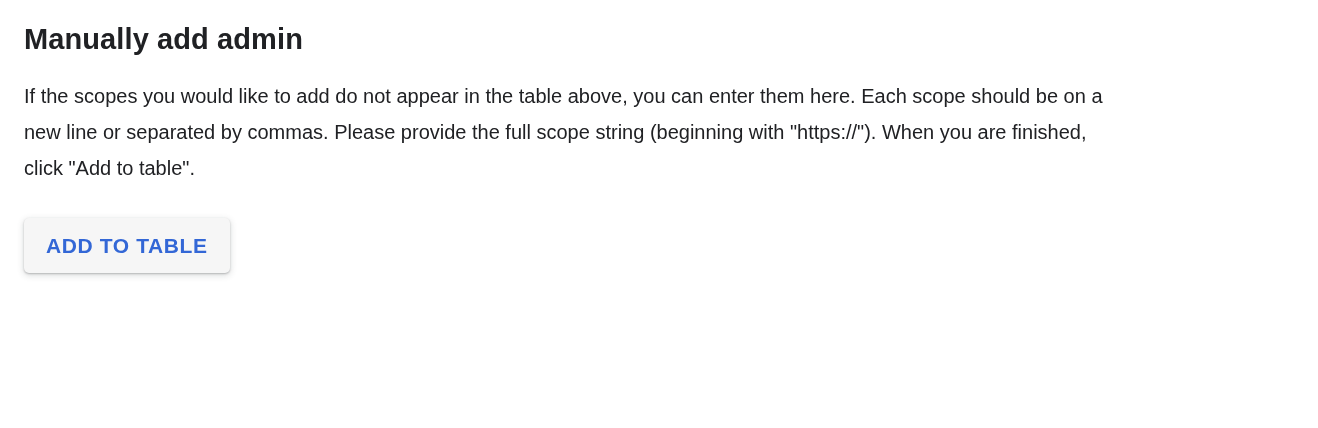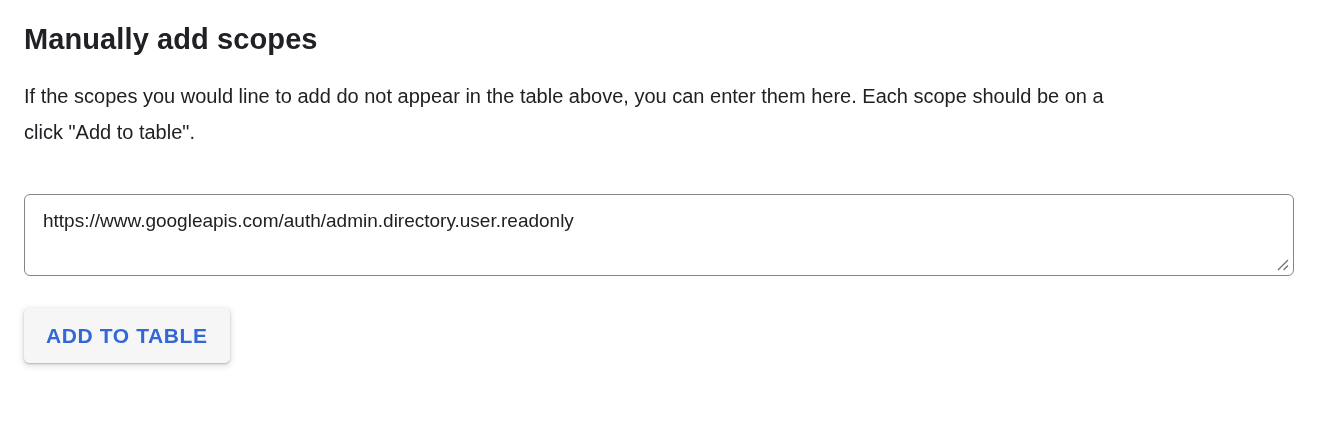--- a/index.html
+++ b/index.html
@@ -81,29 +81,24 @@
     font-weight: 700;
     letter-spacing: 0.6px;
     cursor: pointer;
   }
 </style>
 </head>
 <body>
 
 <div class="section">
 
-  <h1 class="section-title">Manually add scopes</h1>
+  <h1 class="section-title">Manually add admin</h1>
 
   <div class="section-description">
-    <div class="desc-line">If the scopes you would line to add do not appear in the table above, you can enter them here. Each scope should be on a</div>
+    <div class="desc-line">If the scopes you would like to add do not appear in the table above, you can enter them here. Each scope should be on a</div>
+    <div class="desc-line">new line or separated by commas. Please provide the full scope string (beginning with "https://"). When you are finished,</div>
     <div class="desc-line">click "Add to table".</div>
   </div>
 
-  <div class="scope-input-wrapper">
-    <textarea class="scope-input" spellcheck="false" style="">https://www.googleapis.com/auth/admin.directory.user.readonly</textarea>
-    <svg class="resize-handle" width="13" height="13" viewBox="0 0 13 13">
-      <path d="M2 12 L12 2 M7.5 12 L12 7.5" stroke="#70757a" stroke-width="1.4" fill="none"></path>
-    </svg>
-  </div>
 
   <button class="add-to-table-button">ADD TO TABLE</button>
 
 </div>
 
 </body></html>

